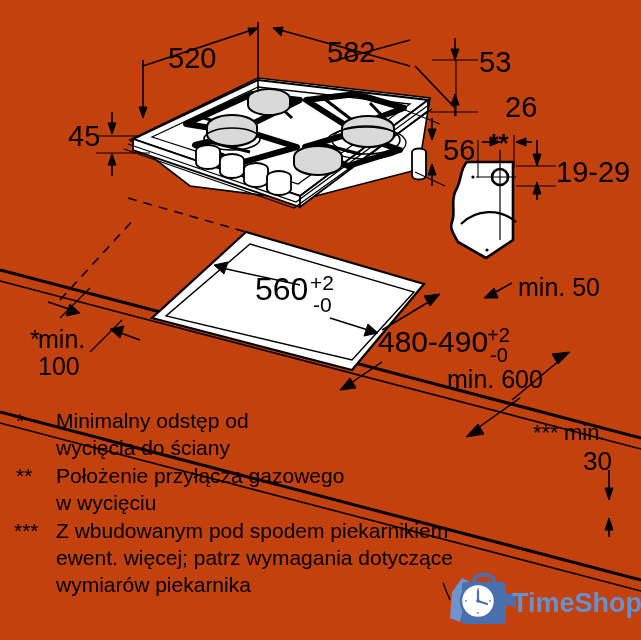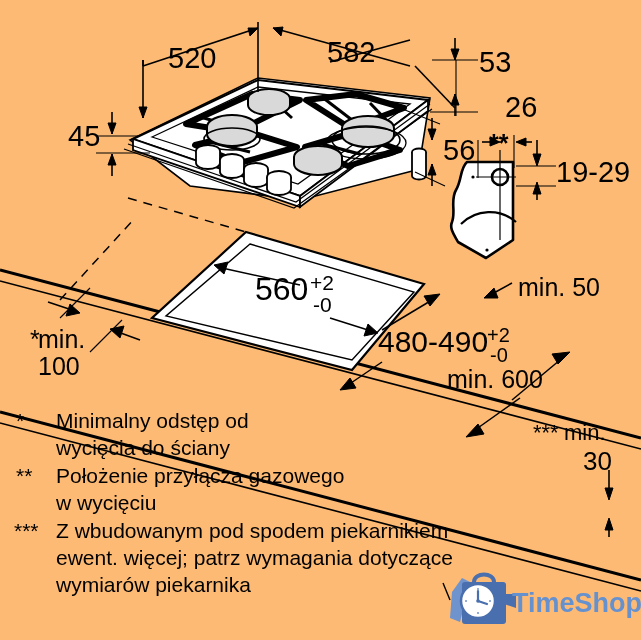--- a/index.html
+++ b/index.html
@@ -7,21 +7,21 @@
     padding: 0;
     background: #ffffff;
   }
   body {
     font-family: "Liberation Sans", sans-serif;
   }
   #page {
     position: relative;
     width: 641px;
     height: 640px;
-    background: #fdba74;
+    background: #c2410c;
     overflow: hidden;
   }
   #drawing {
     position: absolute;
     left: 0;
     top: 0;
     width: 641px;
     height: 640px;
   }
   .dim-text {

